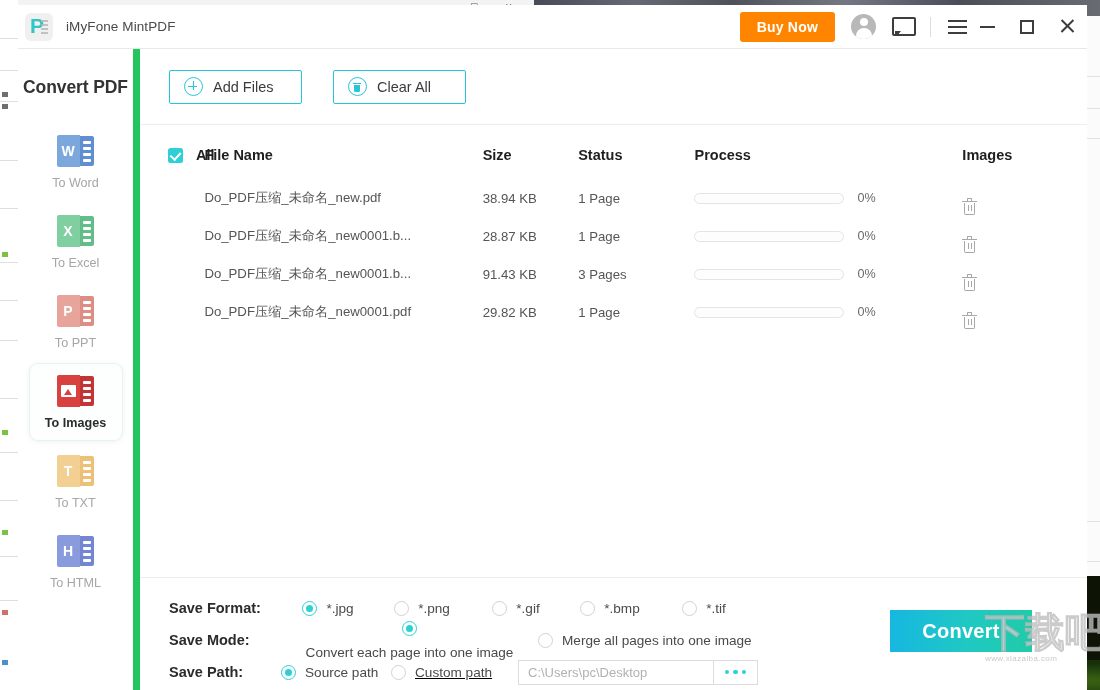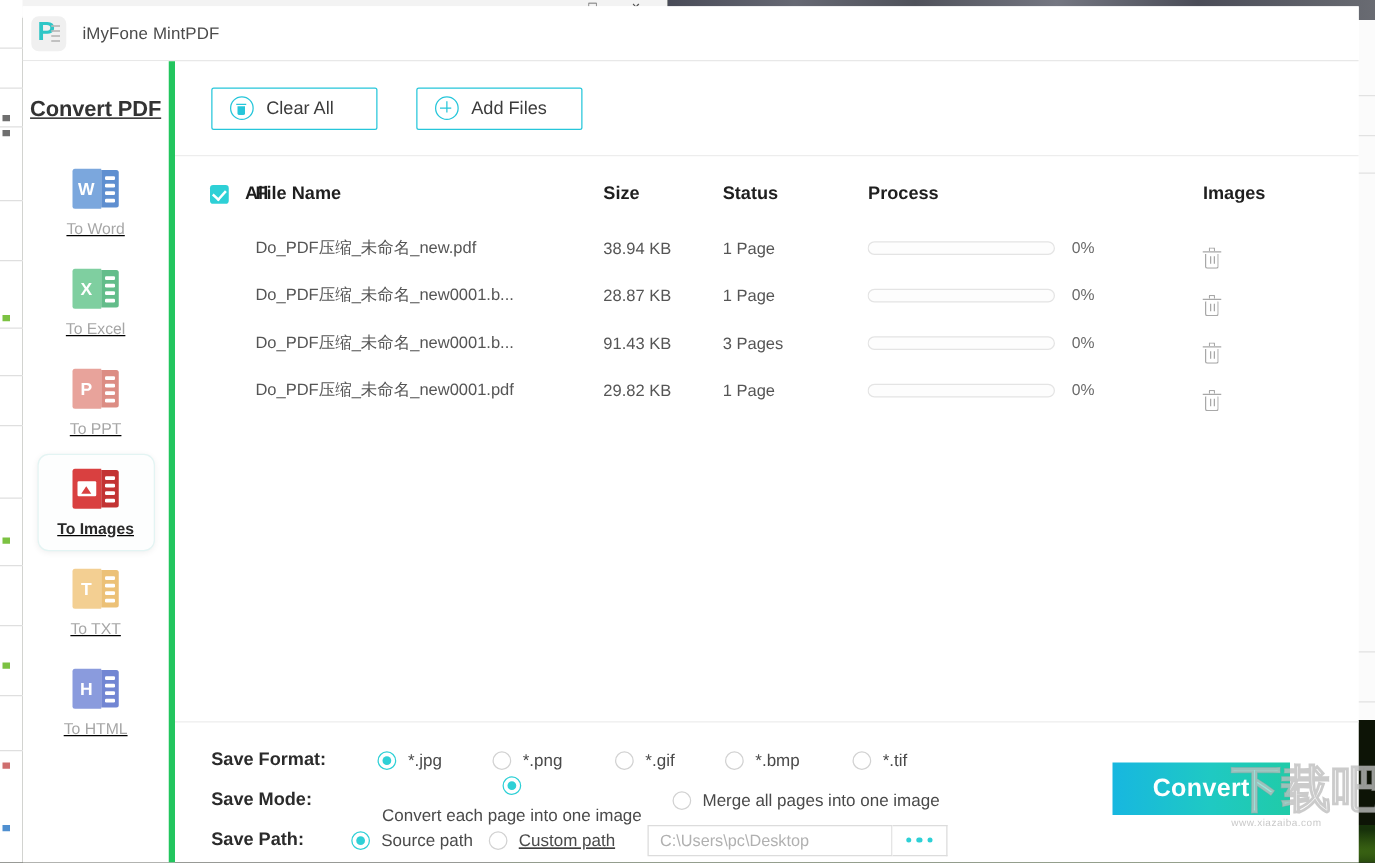--- a/index.html
+++ b/index.html
@@ -129,22 +129,22 @@
     content:""; position:absolute; left:0; top:7px; width:17px; height:2.2px; background:#3d3d3d;
   }
   .close-g::before { transform: rotate(45deg); }
   .close-g::after  { transform: rotate(-45deg); }
 
   
   #body { display: flex; height: 641px; }
 
   
   #sidebar {
-    width: 122px; flex: none; border-right: 5px solid #22c55e;
-    background: #fff; position: relative; text-decoration: underline;
+    width: 122px; flex: none; border-right: 7px solid #22c55e;
+    background: #fff; position: relative;
   }
   .convert-title {
     font-size: 17.5px; font-weight: bold; color: #333;
     padding: 28px 0 0 0; text-align: center; letter-spacing: -.1px;
   }
   .nav-list { margin-top: 26px; display: flex; flex-direction: column; align-items: center; }
   .nav-item {
     width: 92px; height: 76px; border-radius: 8px; margin-bottom: 4px;
     display: flex; flex-direction: column; align-items: center; justify-content: center;
     cursor: pointer;
@@ -369,20 +369,40 @@
 
 <div id="app">
 
   <div id="titlebar">
     <div class="logo-box">
       <span class="p-glyph">P</span>
       <span class="p-lines"></span>
     </div>
     <div class="app-title">iMyFone MintPDF</div>
 
+    <div class="tb-right">
+      <button class="buy-now">Buy Now</button>
+      <span class="tb-icon">
+          <span class="avatar-ic"></span>
+        </span>
+      <span class="tb-icon">
+          <span class="chat-ic"></span>
+        </span>
+      <span class="tb-sep"></span>
+      <span class="menu-ic"></span>
+      <span class="win-btn">
+          <span class="min-g"></span>
+        </span>
+      <span class="win-btn">
+          <span class="max-g"></span>
+        </span>
+      <span class="win-btn">
+          <span class="close-g"></span>
+        </span>
+    </div>
   </div>
 
   <div id="body">
 
     <div id="sidebar">
       <div class="convert-title">Convert PDF</div>
       <div class="nav-list">
 
         <div class="nav-item">
           <span class="doc-ic">
@@ -468,26 +488,26 @@
           <span class="nav-label">To HTML</span>
         </div>
 
       </div>
     </div>
 
     <div id="main">
 
       <div id="toolbar">
         <div class="tool-btn">
+          <span class="circ-ic plus-ic"></span>
+          <span class="lbl">Add Files</span>
+        </div>
+        <div class="tool-btn">
           <span class="circ-ic trash-ic"></span>
           <span class="lbl">Clear All</span>
-        </div>
-        <div class="tool-btn">
-          <span class="circ-ic plus-ic"></span>
-          <span class="lbl">Add Files</span>
         </div>
       </div>
 
       <div id="filearea">
         <table class="ftable">
           <thead>
             <tr>
               <th class="col-chk">
                 <span class="allwrap">
                   <span class="cbx"></span>

